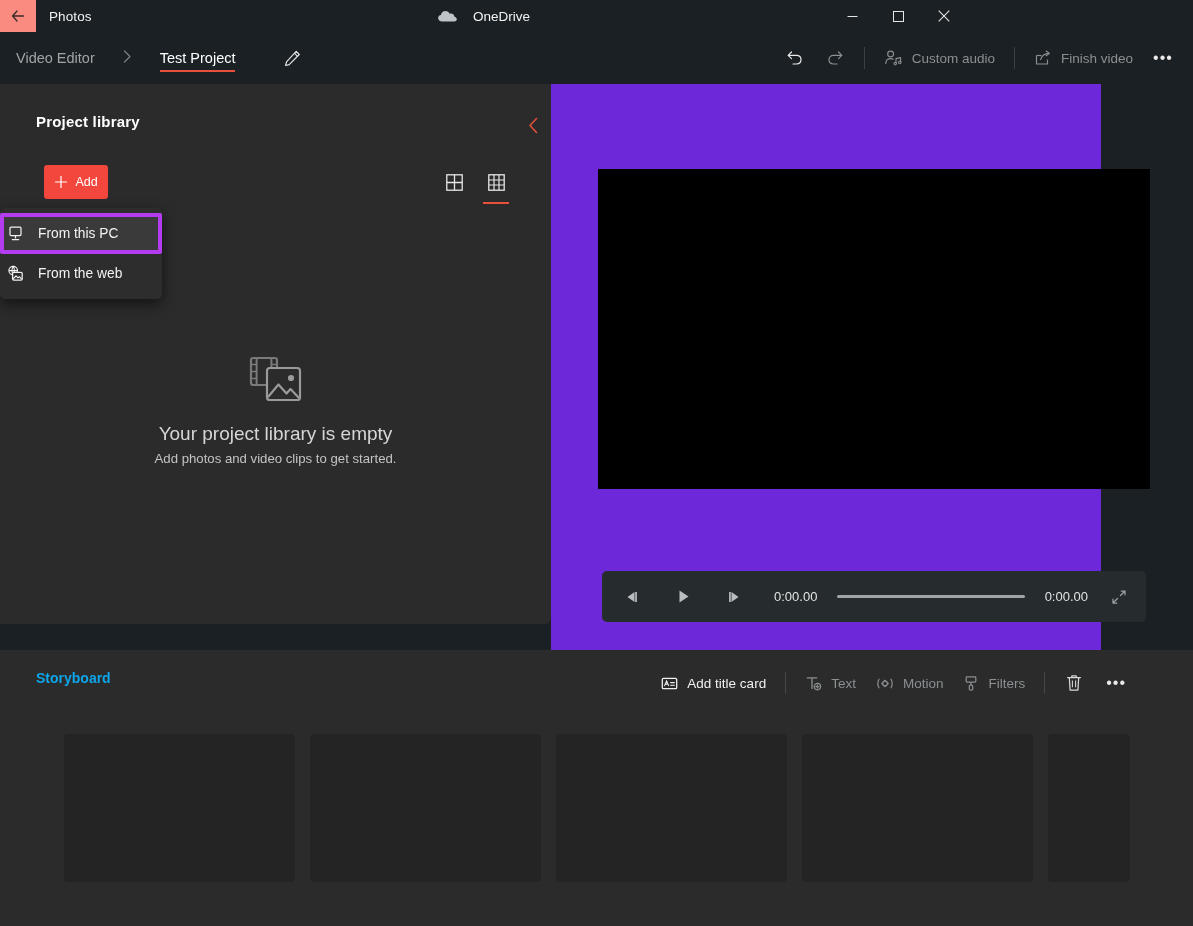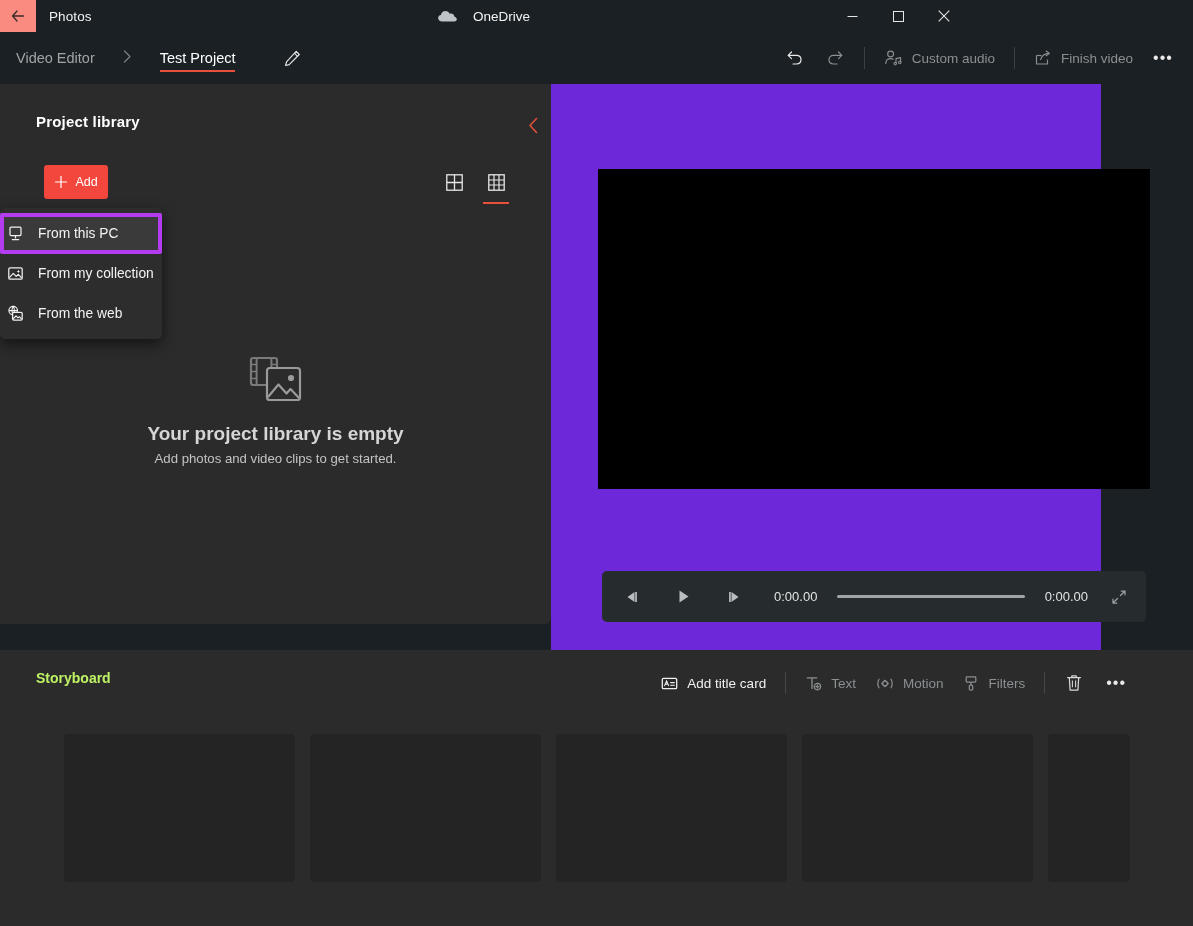--- a/index.html
+++ b/index.html
@@ -128,21 +128,21 @@
   .hl-box {
     position: absolute; left: 0px; top: 213px; width: 162px; height: 41px;
     border: 4px solid #b43cf0; border-radius: 2px; z-index: 50; pointer-events: none;
   }
 
   
   .empty {
     position: absolute; left: 0; top: 355px; width: 551px;
     display: flex; flex-direction: column; align-items: center;
   }
-  .empty-title { margin-top: 20px; font-size: 19px; color: #d6d6d6; font-weight: 700; }
+  .empty-title { margin-top: 20px; font-size: 19px; color: #d6d6d6; font-weight: 400; }
   .empty-sub { margin-top: 6px; font-size: 13.2px; color: #c3c3c3; }
 
   
   .preview-area {
     position: absolute; left: 551px; top: 84px; width: 550px; height: 566px;
     background: #6d28d9;
   }
   .video-canvas {
     position: absolute; left: 47px; top: 85px; width: 552px; height: 320px;
     background: #000000;
@@ -161,21 +161,21 @@
     flex: 1; height: 3px; background: #a0a4a6; border-radius: 2px; cursor: pointer;
   }
 
   
   .storyboard {
     position: absolute; left: 0; top: 650px; width: 1193px; height: 276px;
     background: #2b2b2b;
   }
   .sb-title {
     position: absolute; left: 36px; top: 20px;
-    font-size: 14px; font-weight: bold; color: #bef264;
+    font-size: 14px; font-weight: bold; color: #0ea5e9;
   }
   .sb-tools {
     position: absolute; right: 55px; top: 16px; display: flex; align-items: center;
   }
   .sb-btn {
     display: flex; align-items: center; gap: 9px; height: 34px; padding: 0 10px;
     border-radius: 3px; cursor: pointer; font-size: 13.5px; color: #8b8f91;
     white-space: nowrap;
   }
   .sb-btn.enabled { color: #f0f0f0; }
@@ -330,30 +330,20 @@
       <span class="dd-icon">
         <svg width="17" height="17" viewBox="0 0 17 17">
           <rect x="3" y="2.2" width="11" height="8.4" rx="1" stroke="#f0f0f0" stroke-width="1.25" fill="none"></rect>
           <path d="M8.5 10.6 V13.4" stroke="#f0f0f0" stroke-width="1.25"></path>
           <path d="M5.3 14.5 H11.7" stroke="#f0f0f0" stroke-width="1.25" stroke-linecap="round"></path>
         </svg>
       </span>
       <span>From this PC</span>
     </div>
 
-    <div class="dd-item">
-      <span class="dd-icon">
-        <svg width="17" height="17" viewBox="0 0 17 17">
-          <rect x="1.8" y="2.8" width="13.4" height="11.4" rx="1.3" stroke="#f0f0f0" stroke-width="1.25" fill="none"></rect>
-          <path d="M2.4 12.6 L6.3 8.4 L9.2 11.4 L11.3 9.4 L14.6 12.8" stroke="#f0f0f0" stroke-width="1.2" fill="none" stroke-linejoin="round"></path>
-          <path d="M11.4 4.6 L11.9 5.9 L13.2 6.4 L11.9 6.9 L11.4 8.2 L10.9 6.9 L9.6 6.4 L10.9 5.9 Z" fill="#f0f0f0"></path>
-        </svg>
-      </span>
-      <span>From my collection</span>
-    </div>
 
     <div class="dd-item">
       <span class="dd-icon">
         <svg width="17" height="17" viewBox="0 0 17 17">
           <circle cx="6.2" cy="5.6" r="4.3" stroke="#f0f0f0" stroke-width="1.15" fill="none"></circle>
           <path d="M1.9 5.6 H10.5 M6.2 1.3 C7.8 3 7.8 8.2 6.2 9.9 C4.6 8.2 4.6 3 6.2 1.3 Z" stroke="#f0f0f0" stroke-width="1.05" fill="none"></path>
           <rect x="5.6" y="7.4" width="9.6" height="7.8" rx="1.1" stroke="#f0f0f0" stroke-width="1.25" fill="#2d2d2d"></rect>
           <path d="M6.1 14 L9 10.8 L11 12.9 L12.3 11.6 L14.7 14.2" stroke="#f0f0f0" stroke-width="1.15" fill="none" stroke-linejoin="round"></path>
         </svg>
       </span>

